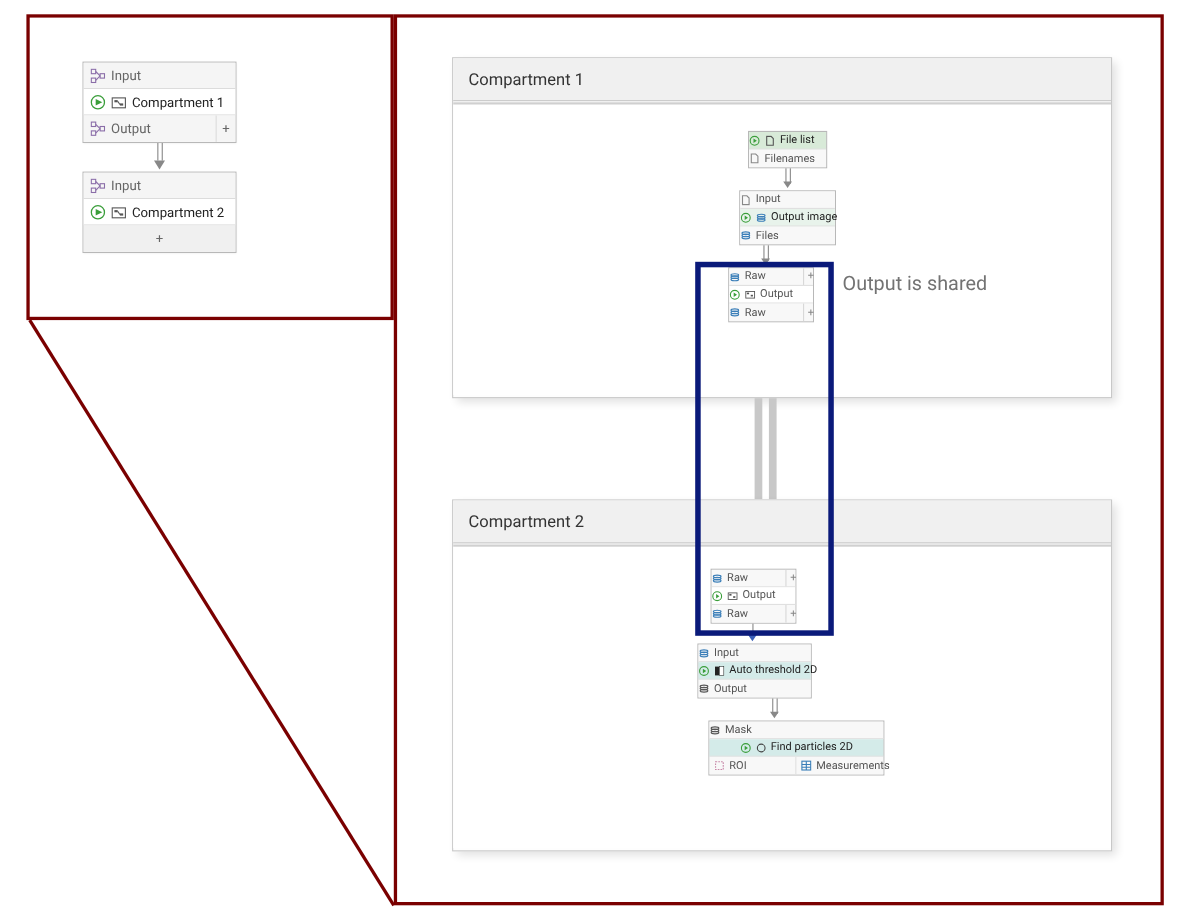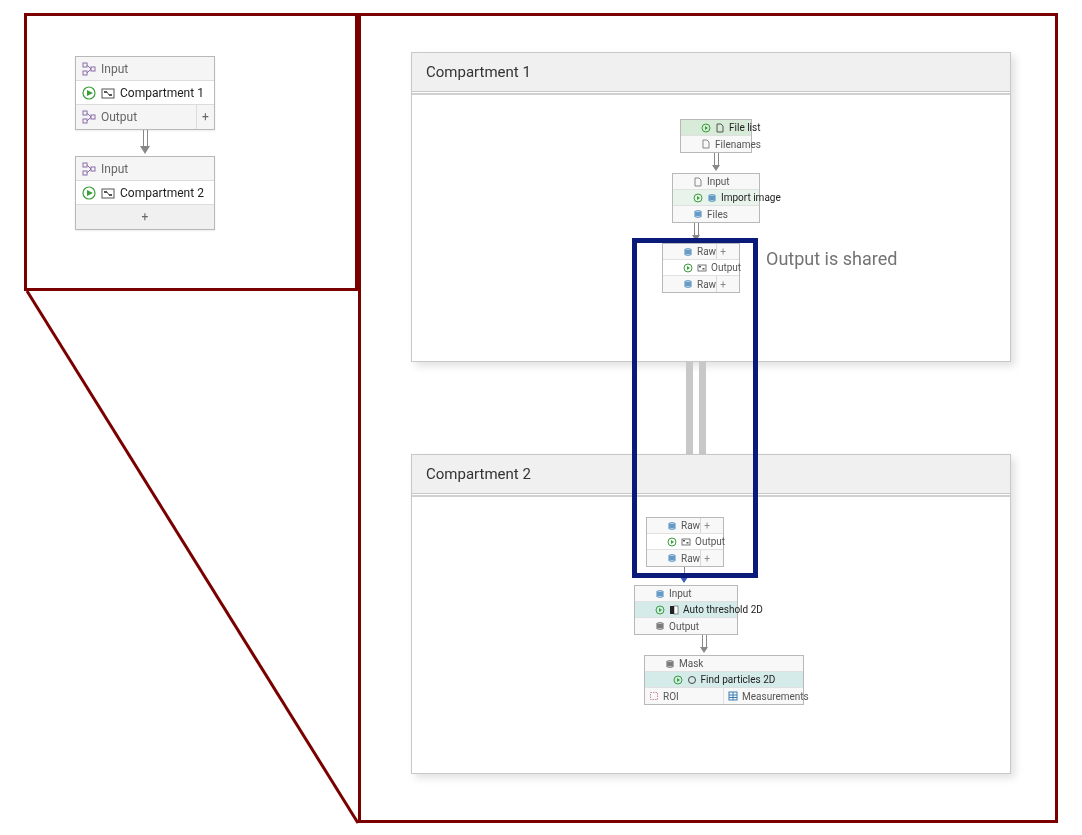--- a/index.html
+++ b/index.html
@@ -105,21 +105,21 @@
 .small-node {
   position: absolute;
   font-size: 10px;
   border: 1px solid #b8b8b8;
   background: #fff;
 }
 .small-row {
   display: flex;
   align-items: center;
   height: 16px;
-  padding: 0 20px;
+  padding: 0 0;
   border-bottom: 1px solid #e0e0e0;
   background: #f8f8f8;
   color: #555;
   white-space: nowrap;
 }
 .small-row:last-child { border-bottom: none; }
 .small-row.titled { background: #e8f3eb; color: #222; }
 .small-row.teal { background: #d4ebe9; color: #222; text-align: right; }
 .small-row .plus {
   margin-left: auto;
@@ -320,21 +320,21 @@
                 <polygon points="4,3 7,5 4,7" fill="#3a9e3a"></polygon>
               </svg>
           </span>
           <span class="small-icon">
             <svg viewBox="0 0 10 10">
                 <ellipse cx="5" cy="3" rx="3.5" ry="1.2" fill="none" stroke="#3a7eb8"></ellipse>
                 <ellipse cx="5" cy="5" rx="3.5" ry="1.2" fill="none" stroke="#3a7eb8"></ellipse>
                 <ellipse cx="5" cy="7" rx="3.5" ry="1.2" fill="none" stroke="#3a7eb8"></ellipse>
               </svg>
           </span>
-          <span>Import image</span>
+          <span>Output image</span>
         </div>
         <div class="small-row">
           <span class="small-icon">
             <svg viewBox="0 0 10 10">
                 <ellipse cx="5" cy="3" rx="3.5" ry="1.2" fill="none" stroke="#3a7eb8"></ellipse>
                 <ellipse cx="5" cy="5" rx="3.5" ry="1.2" fill="none" stroke="#3a7eb8"></ellipse>
                 <ellipse cx="5" cy="7" rx="3.5" ry="1.2" fill="none" stroke="#3a7eb8"></ellipse>
               </svg>
           </span>
           <span>Files</span>

